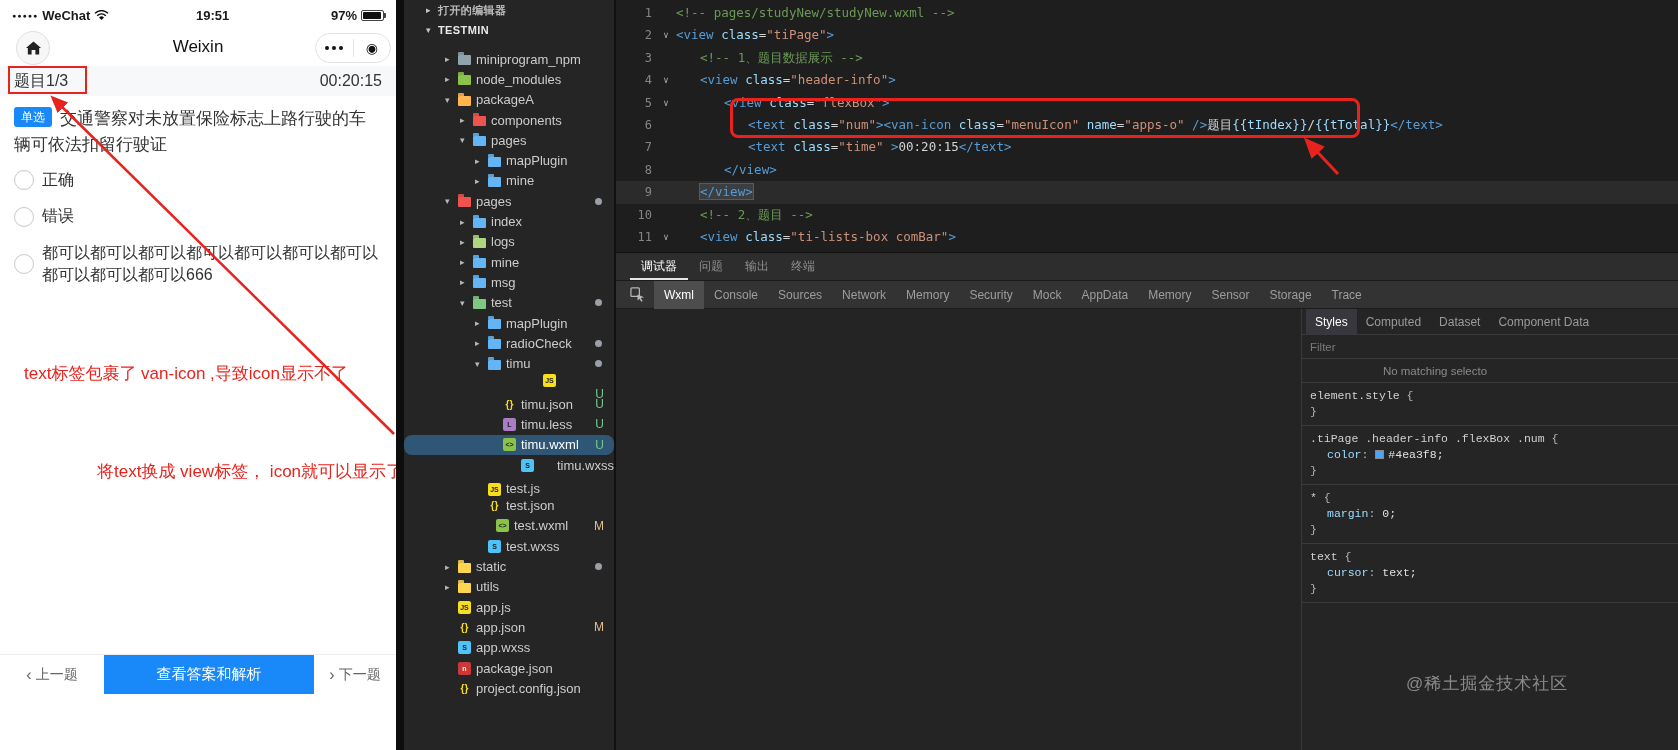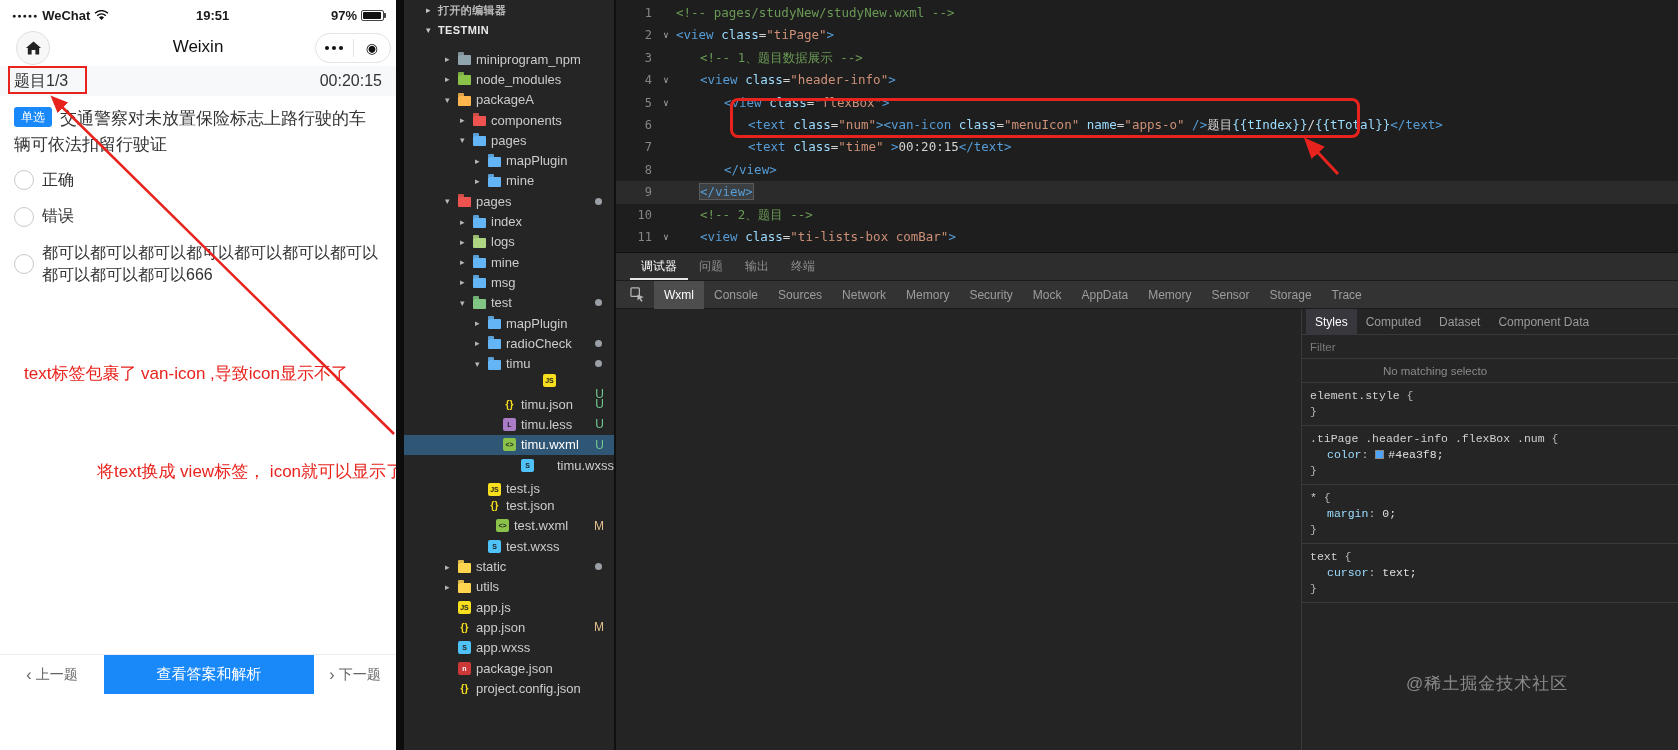--- a/index.html
+++ b/index.html
@@ -314,21 +314,21 @@
           <span class="ficon json" style="color: rgb(247, 223, 30);">{}</span>
           <span class="tlabel">timu.json</span>
           <span class="gitb u">U</span>
         </div>
         <div class="trow" style="padding-left: 86px;">
           <span class="tarrow"></span>
           <span class="ficon less" style="background: rgb(171, 124, 200);">L</span>
           <span class="tlabel">timu.less</span>
           <span class="gitb u">U</span>
         </div>
-        <div class="trow sel" style="padding-left: 86px;">
+        <div class="trow sel" style="padding-left: 86px; border-radius: 8px;">
           <span class="tarrow"></span>
           <span class="ficon wxml" style="background: rgb(139, 195, 74);">&lt;&gt;</span>
           <span class="tlabel">timu.wxml</span>
           <span class="gitb u">U</span>
         </div>
         <div class="trow" style="padding-left: 86px; justify-content: space-between;">
           <span class="tarrow"></span>
           <span class="ficon wxss" style="background: rgb(79, 195, 247);">S</span>
           <span class="tlabel">timu.wxss</span>
         </div>

